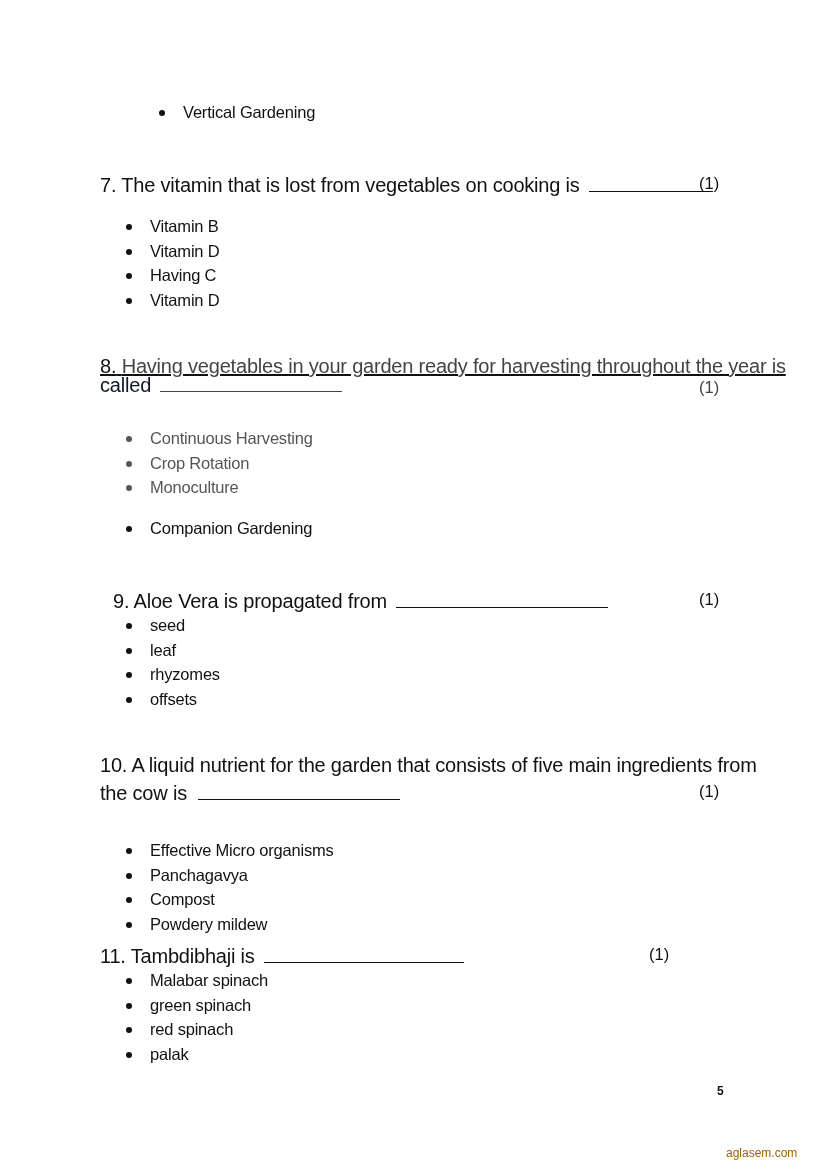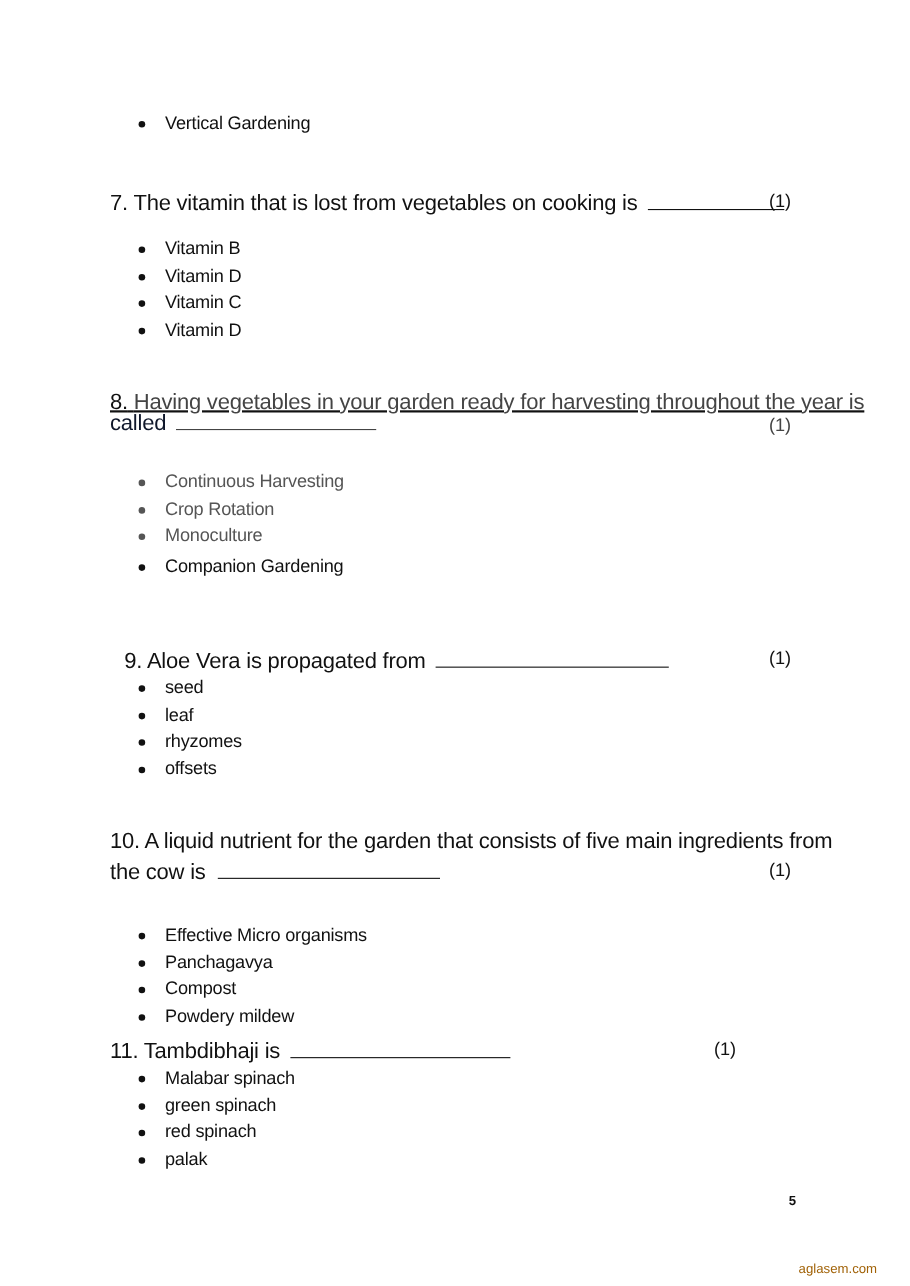--- a/index.html
+++ b/index.html
@@ -12,51 +12,51 @@
   ul.opts li { position: relative; padding-left: 150px; font-size: 16.5px; height: 24.7px; line-height: 24.7px; letter-spacing: -0.2px; }
   ul.opts li .bullet { position: absolute; left: 126px; top: 10px; width: 6px; height: 6px; border-radius: 50%; background: #111; }
   .grey { color: #555; }
   .grey .bullet { background: #555 !important; }
   .pageno { position: absolute; left: 717px; top: 1084px; font-size: 12px; font-weight: bold; }
   .wm { position: absolute; left: 726px; top: 1146px; font-family: Liberation Sans, sans-serif; font-size: 12px; color: #a16207; }
 </style>
 </head>
 <body>
 
-<ul class="opts" style="top:100px;">
+<ul class="opts" style="top:100px;padding-left:33px;">
   <li><span class="bullet"></span><span>Vertical Gardening</span></li>
 </ul>
 
 <div class="q" style="top:174px;">
   <span>7.</span>
   <span>The vitamin that is lost from  vegetables on cooking is</span>
   <span class="blank" style="width:124px;"></span>
 </div>
 <div class="marks" style="top:174px;">(1)</div>
 <ul class="opts" style="top:214px;">
   <li><span class="bullet"></span><span>Vitamin B</span></li>
   <li><span class="bullet"></span><span>Vitamin D</span></li>
-  <li><span class="bullet"></span><span>Vitamin C</span></li>
+  <li><span class="bullet"></span><span>Having C</span></li>
   <li><span class="bullet"></span><span>Vitamin D</span></li>
 </ul>
 
 <div class="q" style="top:355px;text-decoration:underline;">
   <span style="color:#111;">8.</span>
   <span class="grey" style="color:#444;">Having vegetables in your garden ready for harvesting throughout the year is</span>
 </div>
 <div class="q" style="top:374px; color:#0f172a;">
   <span>called</span>
   <span class="blank" style="width:182px; border-color:#444;"></span>
 </div>
 <div class="marks" style="top:378px; color:#444;">(1)</div>
 <ul class="opts" style="top:426px;">
   <li class="grey"><span class="bullet"></span><span>Continuous Harvesting</span></li>
   <li class="grey"><span class="bullet"></span><span>Crop Rotation</span></li>
   <li class="grey"><span class="bullet"></span><span>Monoculture</span></li>
-  <li style="margin-top:3px;"><span class="bullet"></span><span>Companion Gardening</span></li>
+  <li style="margin-top:16px;"><span class="bullet"></span><span>Companion Gardening</span></li>
 </ul>
 
 <div class="q" style="top:590px;margin-left:13px;">
   <span>9.</span>
   <span>Aloe Vera is propagated from</span>
   <span class="blank" style="width:212px;"></span>
 </div>
 <div class="marks" style="top:590px;">(1)</div>
 <ul class="opts" style="top:613px;">
   <li><span class="bullet"></span><span>seed</span></li>

